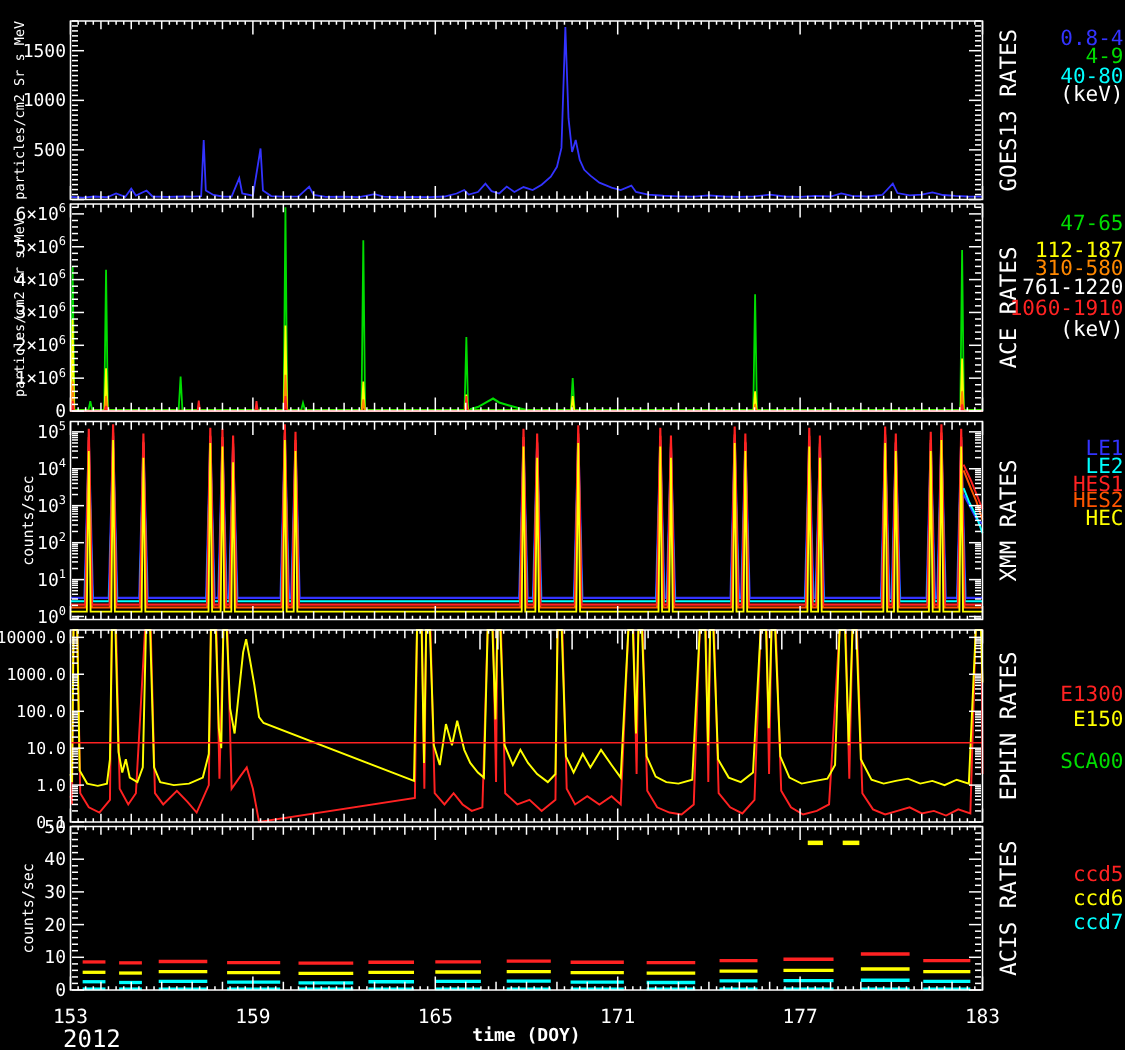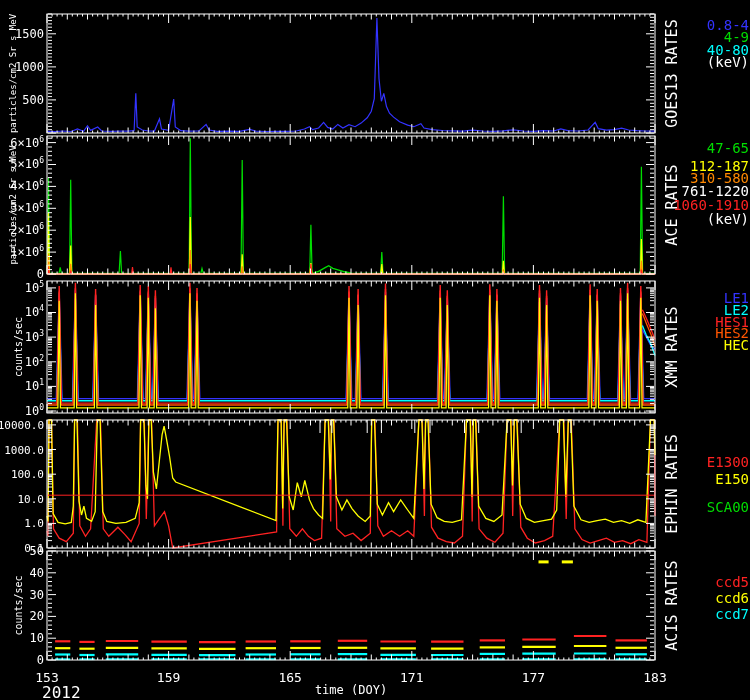--- a/index.html
+++ b/index.html
@@ -1,21 +1,21 @@
 <!DOCTYPE html>
 <html><head>
 <meta charset="utf-8">
 <style>
   html,body{margin:0;padding:0;background:#000;width:750px;height:700px;overflow:hidden;}
   #plot-root{position:relative;width:750px;height:700px;background:#000;
     font-family:"DejaVu Sans Mono","Liberation Mono",monospace;}
   #rad-svg{position:absolute;left:0;top:0;}
   .hud{position:absolute;color:#fff;font-family:"DejaVu Sans Mono","Liberation Mono",monospace;}
   #year-label{left:42px;top:683px;font-size:16px;}
-  #xaxis-label{left:351px;top:683px;font-size:12px;transform:translateX(-50%);}
+  #xaxis-label{left:351px;top:683px;font-size:12px;transform:translateX(-50%);font-weight:bold;}
 </style>
 </head>
 <body>
 
 <div id="plot-root">
   <svg id="rad-svg" width="750" height="700">
       <g>
         <polyline points="47.0,131.3 55.1,131.7 63.2,131.0 71.3,131.5 77.4,129.0 83.5,131.3 87.5,125.7 90.6,130.4 97.7,127.0 101.7,131.0 111.9,131.3 122.0,131.0 128.1,131.1 134.1,130.7 135.8,93.3 137.2,127.0 142.3,130.0 148.3,131.0 154.4,131.1 159.5,118.8 161.5,129.0 168.6,130.4 173.7,99.0 175.3,127.0 180.8,130.7 188.9,131.1 199.0,130.9 206.1,124.4 209.1,130.0 217.2,131.3 229.4,131.1 239.5,131.4 249.7,129.4 255.7,131.1 265.9,131.5 276.0,131.3 286.1,131.4 296.3,131.0 304.4,129.0 309.5,126.7 312.5,129.7 318.6,128.0 323.6,122.4 327.7,127.4 332.8,129.0 337.8,124.4 342.9,128.0 349.0,124.7 355.1,126.7 361.1,123.1 367.2,117.8 371.3,111.2 374.3,98.6 376.9,18.0 379.0,78.8 381.4,101.3 383.8,93.3 386.5,106.6 389.5,113.2 393.6,117.1 399.6,121.8 407.7,125.1 413.8,126.7 420.9,123.7 424.0,128.0 432.1,129.7 442.2,130.5 452.3,130.9 462.5,131.1 472.6,130.2 482.7,131.0 492.9,131.3 503.0,130.9 513.1,129.8 523.3,131.0 533.4,131.3 543.5,130.6 553.7,131.0 560.8,128.9 567.9,130.6 578.0,131.0 588.1,130.0 595.2,122.4 598.3,128.7 606.4,130.2 614.5,129.7 621.6,128.2 628.7,130.0 636.8,130.6 644.9,131.0 655.0,131.1" fill="none" stroke="#3333ff" stroke-width="1.2"></polyline>
         <rect x="47" y="14" width="608" height="119" fill="none" stroke="#ffffff" stroke-width="1"></rect>
         <polyline points="47.0,133.0 47.0,124.0" fill="none" stroke="#ffffff" stroke-width="1"></polyline>

